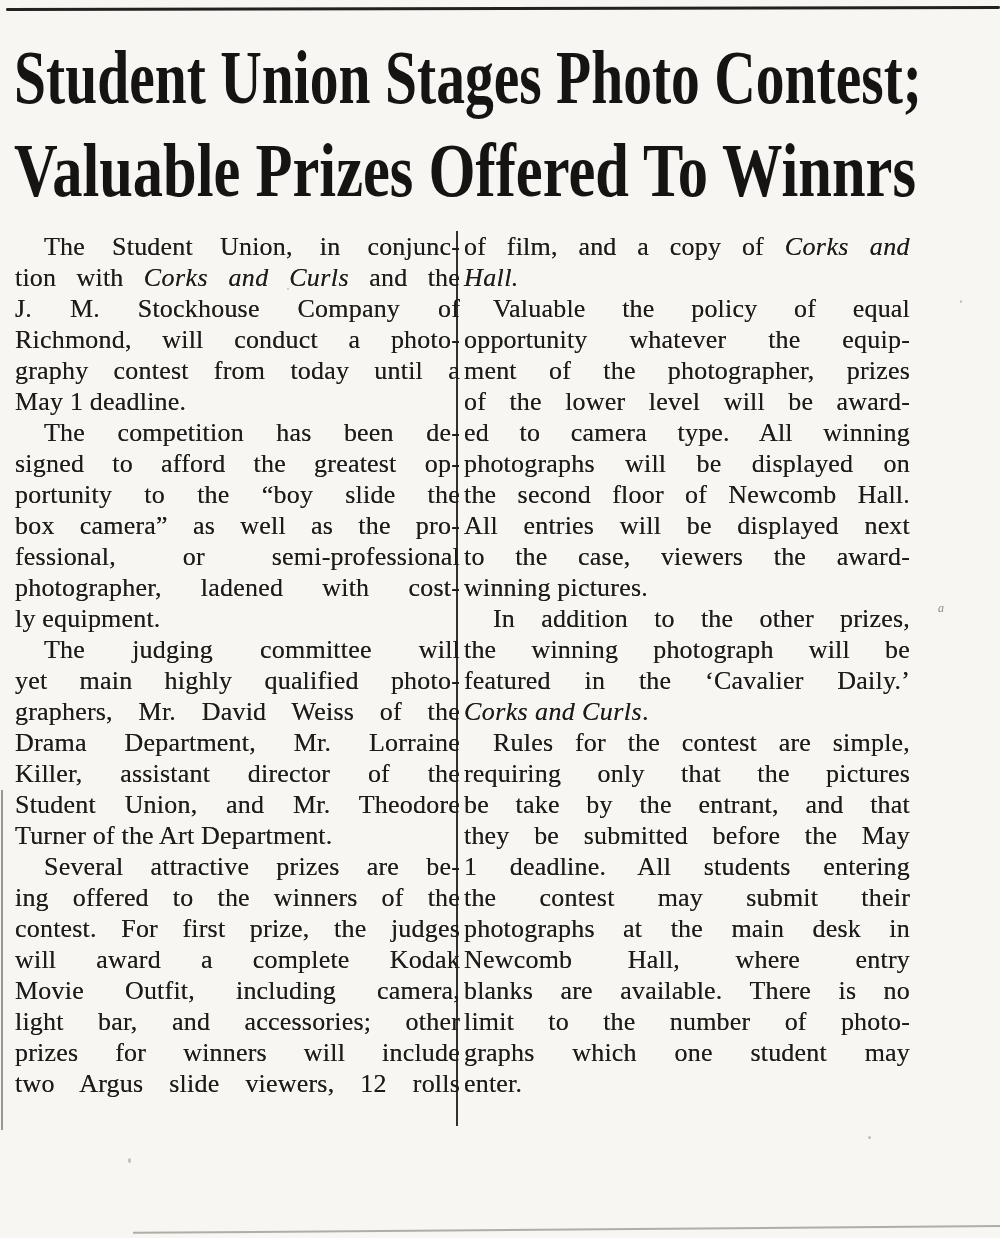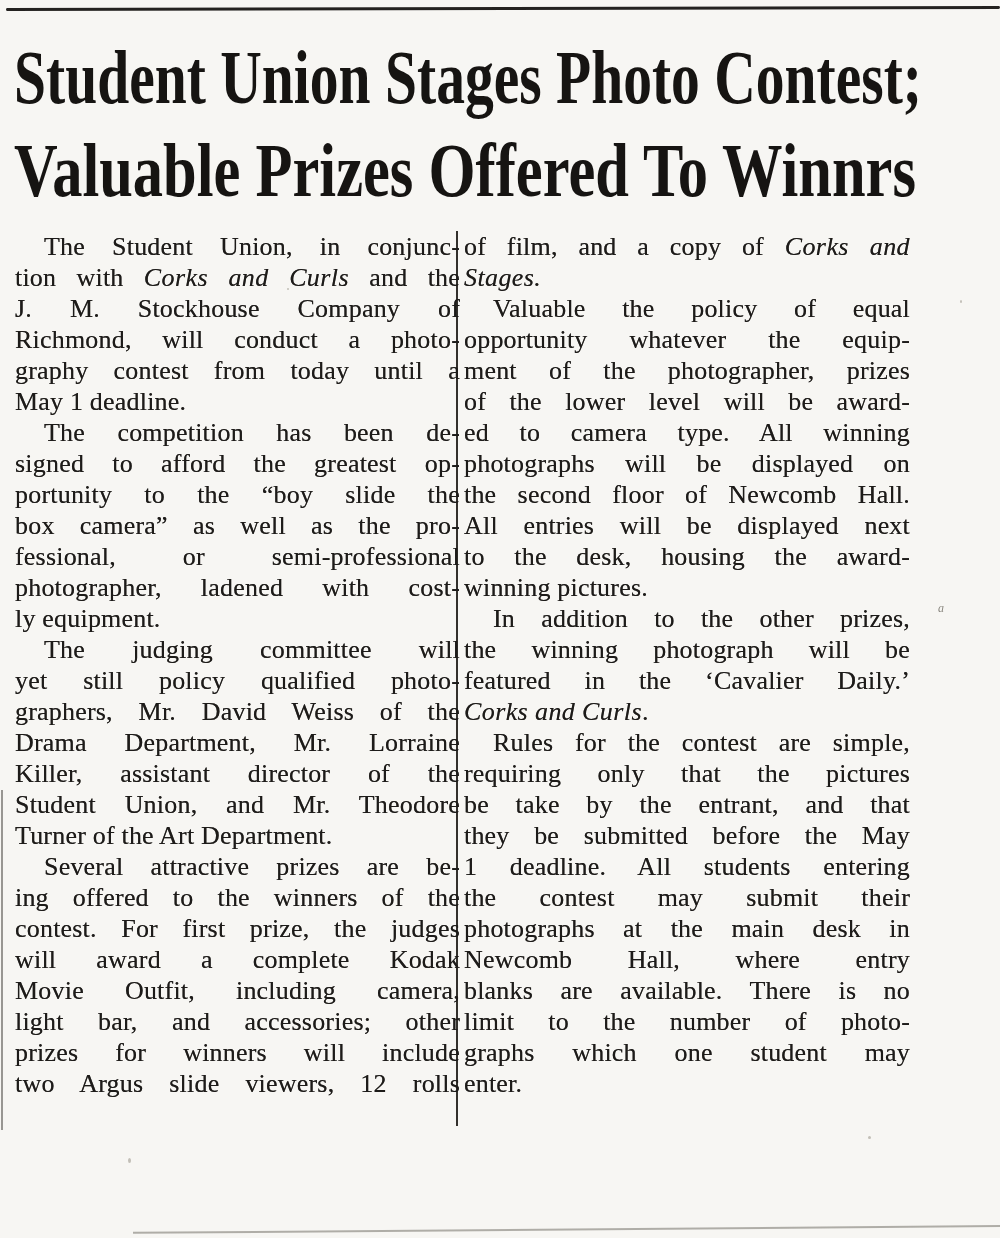--- a/index.html
+++ b/index.html
@@ -99,47 +99,47 @@
     <div class="line"><span>graphy contest from today until a</span></div>
     <div class="line end"><span>May 1 deadline.</span></div>
     <div class="line indent"><span>The competition has been de-</span></div>
     <div class="line"><span>signed to afford the greatest op-</span></div>
     <div class="line"><span>portunity to the “boy slide the</span></div>
     <div class="line"><span>box camera” as well as the pro-</span></div>
     <div class="line"><span>fessional, or semi-professional</span></div>
     <div class="line"><span>photographer, ladened with cost-</span></div>
     <div class="line end"><span>ly equipment.</span></div>
     <div class="line indent"><span>The judging committee will</span></div>
-    <div class="line"><span>yet still policy qualified photo-</span></div>
+    <div class="line"><span>yet main highly qualified photo-</span></div>
     <div class="line"><span>graphers, Mr. David Weiss of the</span></div>
     <div class="line"><span>Drama Department, Mr. Lorraine</span></div>
     <div class="line"><span>Killer, assistant director of the</span></div>
     <div class="line"><span>Student Union, and Mr. Theodore</span></div>
     <div class="line end"><span>Turner of the Art Department.</span></div>
     <div class="line indent"><span>Several attractive prizes are be-</span></div>
     <div class="line"><span>ing offered to the winners of the</span></div>
     <div class="line"><span>contest. For first prize, the judges</span></div>
     <div class="line"><span>will award a complete Kodak</span></div>
     <div class="line"><span>Movie Outfit, including camera,</span></div>
     <div class="line"><span>light bar, and accessories; other</span></div>
     <div class="line"><span>prizes for winners will include</span></div>
     <div class="line"><span>two Argus slide viewers, 12 rolls</span></div>
   </div>
 <div class="col right">
     <div class="line"><span>of film, and a copy of </span><i>Corks and</i></div>
-    <div class="line end"><i>Stages.</i></div>
+    <div class="line end"><i>Hall.</i></div>
     <div class="line indent"><span>Valuable the policy of equal</span></div>
     <div class="line"><span>opportunity whatever the equip-</span></div>
     <div class="line"><span>ment of the photographer, prizes</span></div>
     <div class="line"><span>of the lower level will be award-</span></div>
     <div class="line"><span>ed to camera type. All winning</span></div>
     <div class="line"><span>photographs will be displayed on</span></div>
     <div class="line"><span>the second floor of Newcomb Hall.</span></div>
     <div class="line"><span>All entries will be displayed next</span></div>
-    <div class="line"><span>to the desk, housing the award-</span></div>
+    <div class="line"><span>to the case, viewers the award-</span></div>
     <div class="line end"><span>winning pictures.</span></div>
     <div class="line indent"><span>In addition to the other prizes,</span></div>
     <div class="line"><span>the winning photograph will be</span></div>
     <div class="line"><span>featured in the ‘Cavalier Daily.’</span></div>
     <div class="line end"><i>Corks and Curls</i><span>.</span></div>
     <div class="line indent"><span>Rules for the contest are simple,</span></div>
     <div class="line"><span>requiring only that the pictures</span></div>
     <div class="line"><span>be take by the entrant, and that</span></div>
     <div class="line"><span>they be submitted before the May</span></div>
     <div class="line"><span>1 deadline. All students entering</span></div>

